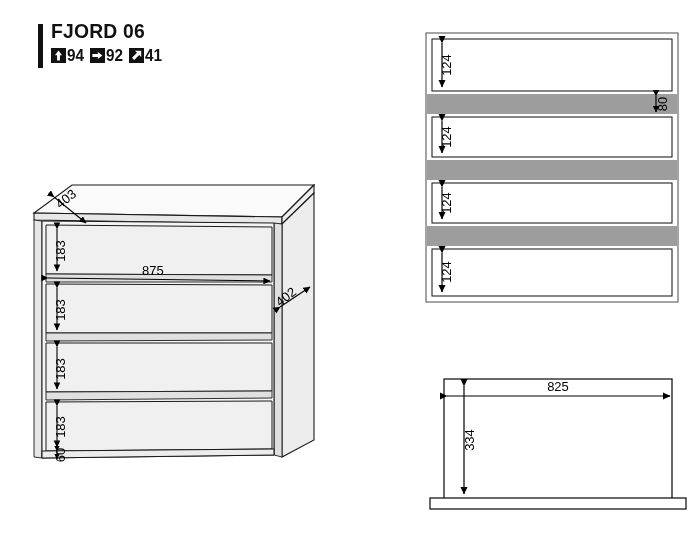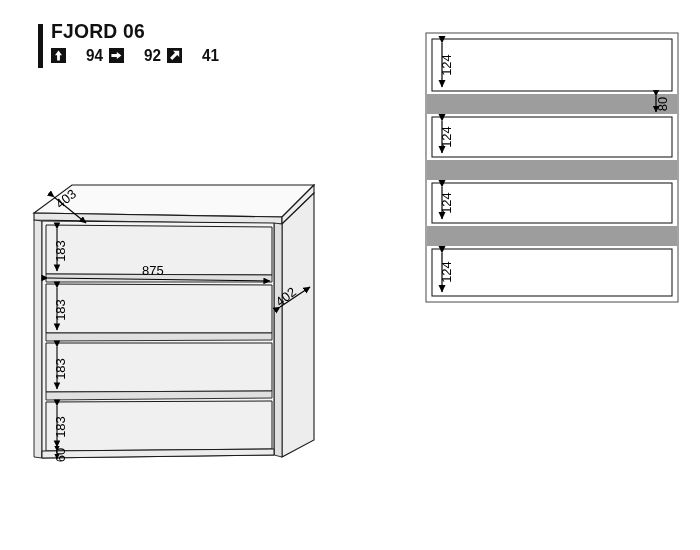--- a/index.html
+++ b/index.html
@@ -56,21 +56,20 @@
     top: 24px;
     display: flex;
     align-items: center;
     height: 18px;
   }
   .spec-item {
     display: flex;
     align-items: center;
     height: 18px;
     margin-right: 2px;
-    gap: 19px;
   }
   .spec-icon {
     width: 15px;
     height: 15px;
     background: #111111;
     position: relative;
     display: inline-block;
     margin-right: 1px;
   }
   .spec-icon svg { display: block; }
@@ -241,14 +240,33 @@
       <text class="dim-text" x="31" y="179" transform="rotate(-90 31 179)" text-anchor="middle">124</text>
 
       <line x1="22" y1="229" x2="22" y2="268" stroke="#000000" stroke-width="1.2" marker-end="url(#ah2)" marker-start="url(#ah2)"></line>
       <text class="dim-text" x="31" y="248" transform="rotate(-90 31 248)" text-anchor="middle">124</text>
 
       <line x1="236" y1="72" x2="236" y2="88" stroke="#000000" stroke-width="1.2" marker-end="url(#ah2s)" marker-start="url(#ah2s)"></line>
       <text class="dim-text" x="247" y="80" transform="rotate(-90 247 80)" text-anchor="middle">80</text>
     </svg>
   </div>
 
+  <div id="drawer-detail-diagram">
+    <svg width="266" height="150" viewBox="0 0 266 150">
+      <defs>
+        <marker id="ah3" markerWidth="7" markerHeight="7" refX="6" refY="3" orient="auto">
+          <path d="M0,0 L6.5,3 L0,6 z" fill="#000000"></path>
+        </marker>
+      </defs>
+
+      <rect x="24" y="14" width="228" height="122" fill="#ffffff" stroke="#1a1a1a" stroke-width="1.3"></rect>
+
+      <rect x="10" y="133" width="256" height="11" fill="#ffffff" stroke="#1a1a1a" stroke-width="1.3"></rect>
+
+      <line x1="27" y1="31" x2="250" y2="31" stroke="#000000" stroke-width="1.2" marker-end="url(#ah3)" marker-start="url(#ah3)"></line>
+      <text class="dim-text" x="138" y="26" text-anchor="middle">825</text>
+
+      <line x1="44" y1="21" x2="44" y2="129" stroke="#000000" stroke-width="1.2" marker-end="url(#ah3)" marker-start="url(#ah3)"></line>
+      <text class="dim-text" x="54" y="75" transform="rotate(-90 54 75)" text-anchor="middle">334</text>
+    </svg>
+  </div>
 
 </div>
 
 </body></html>

